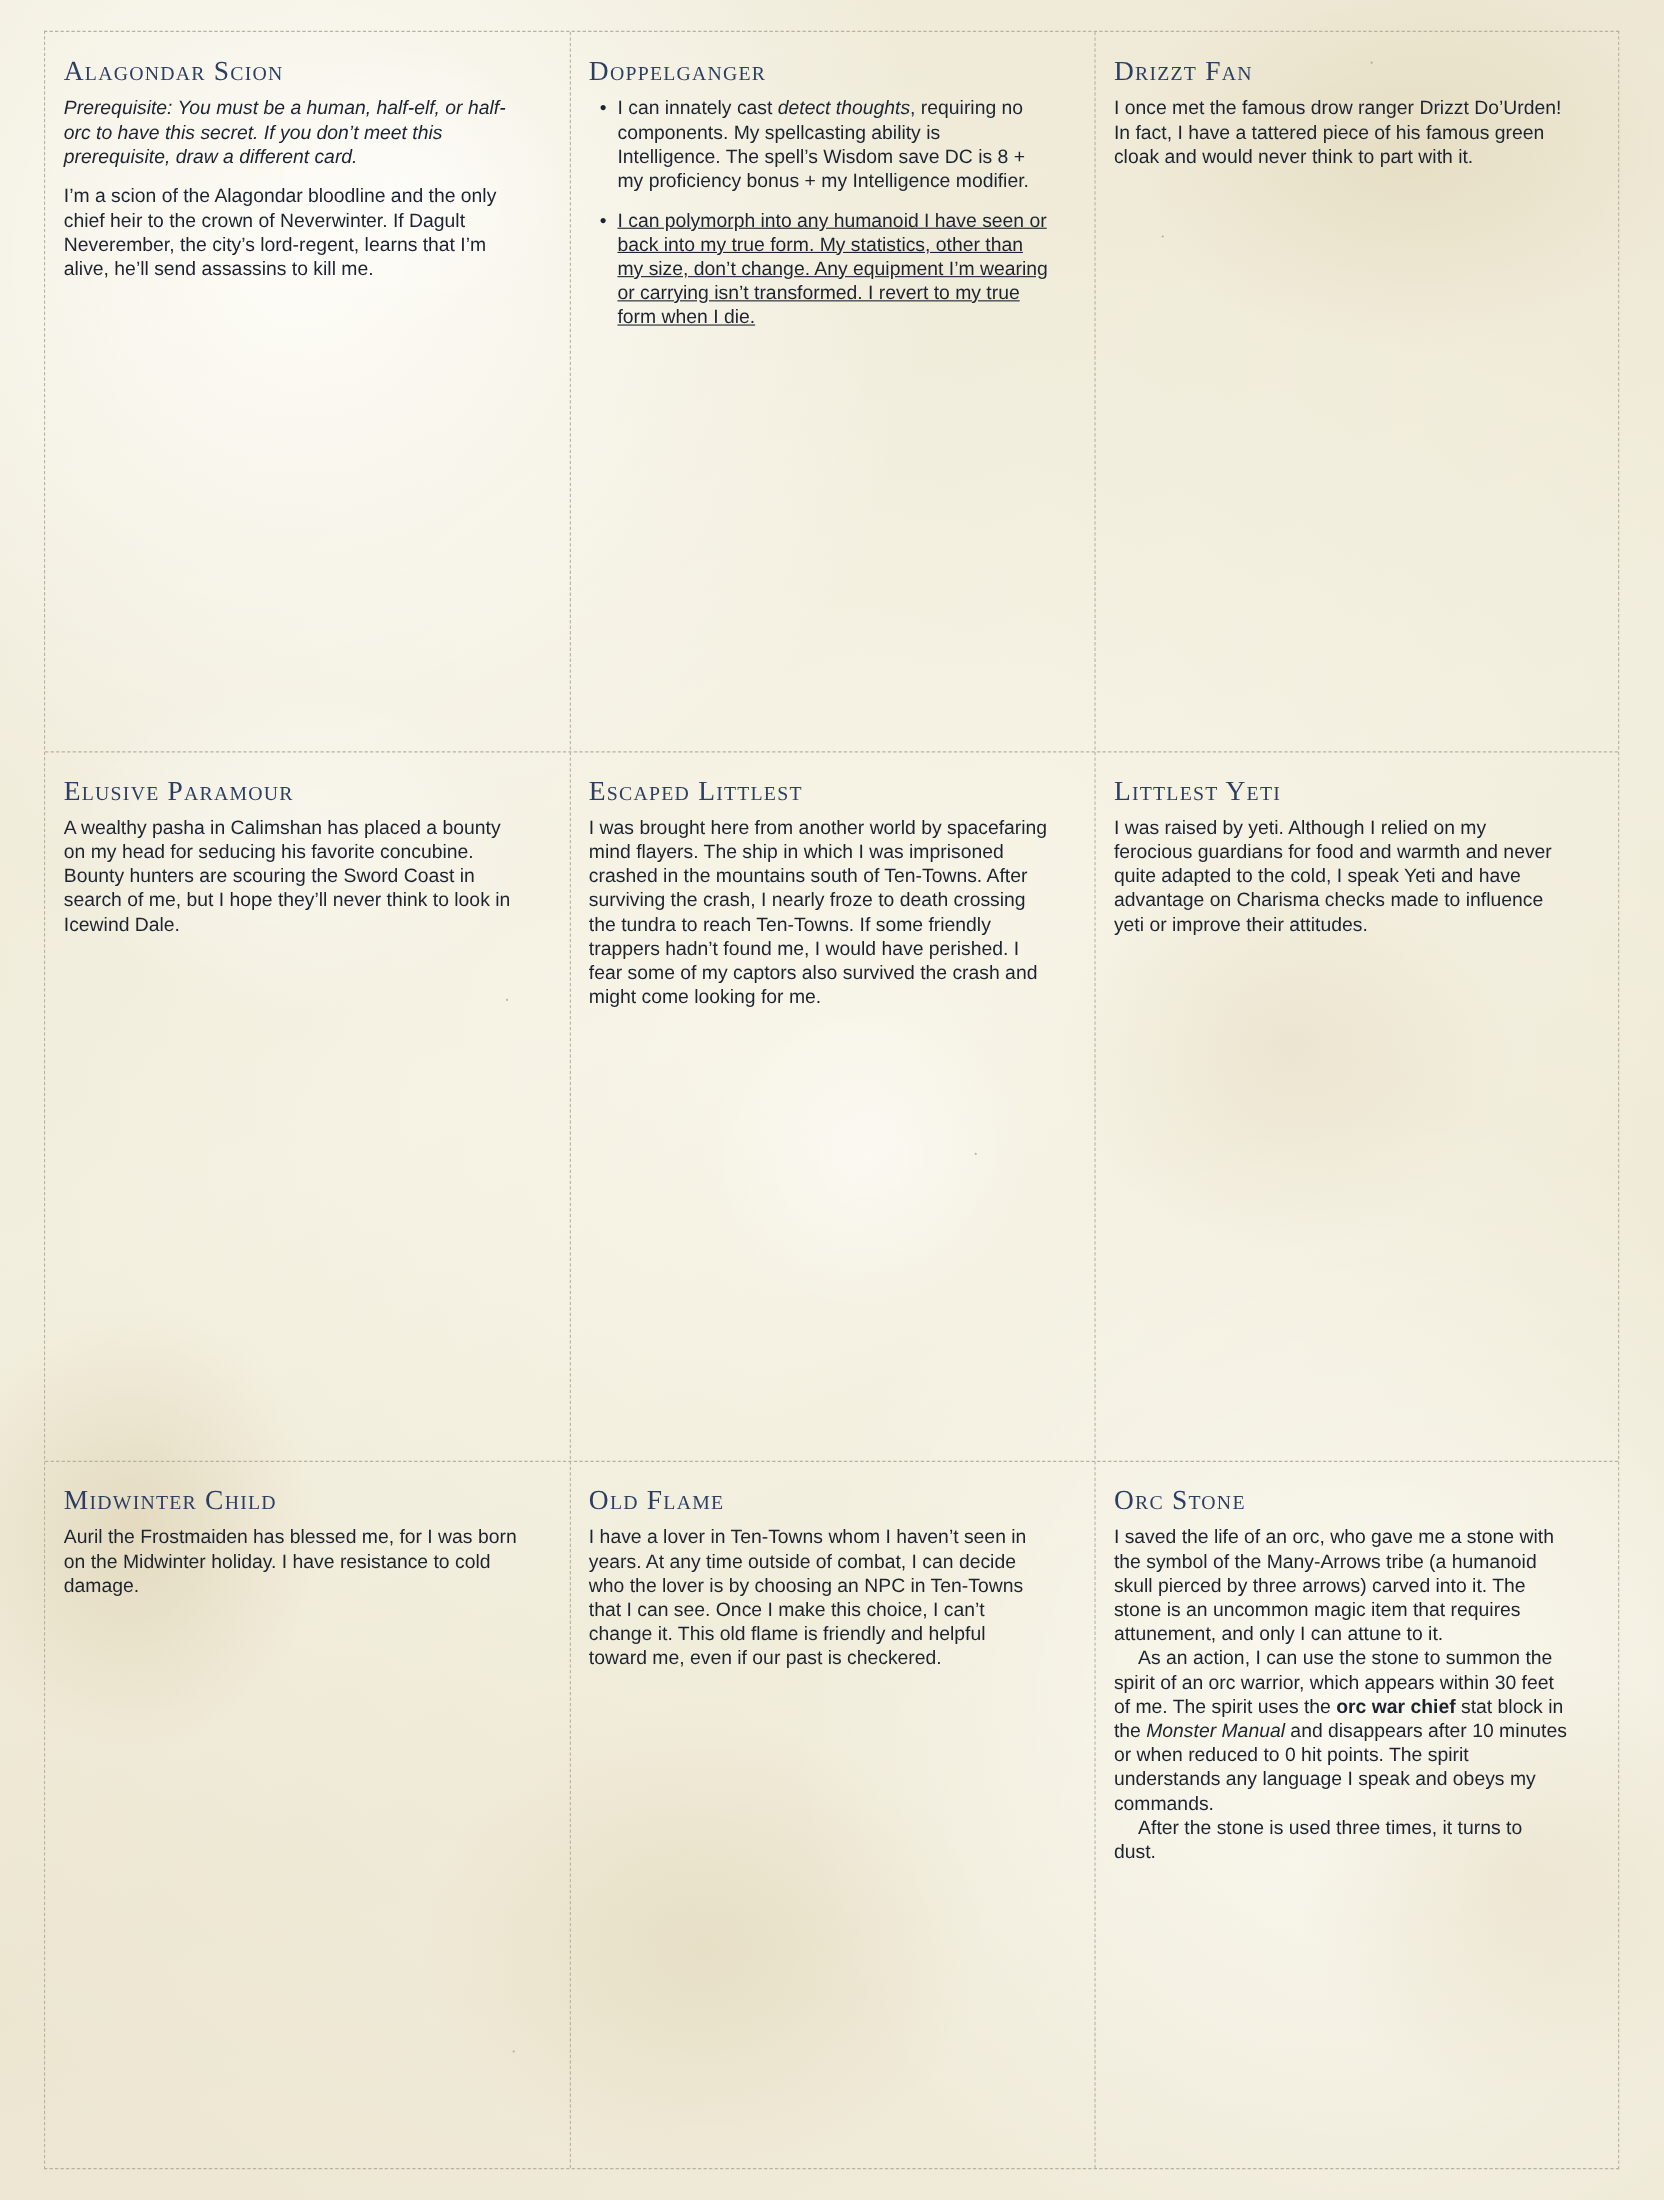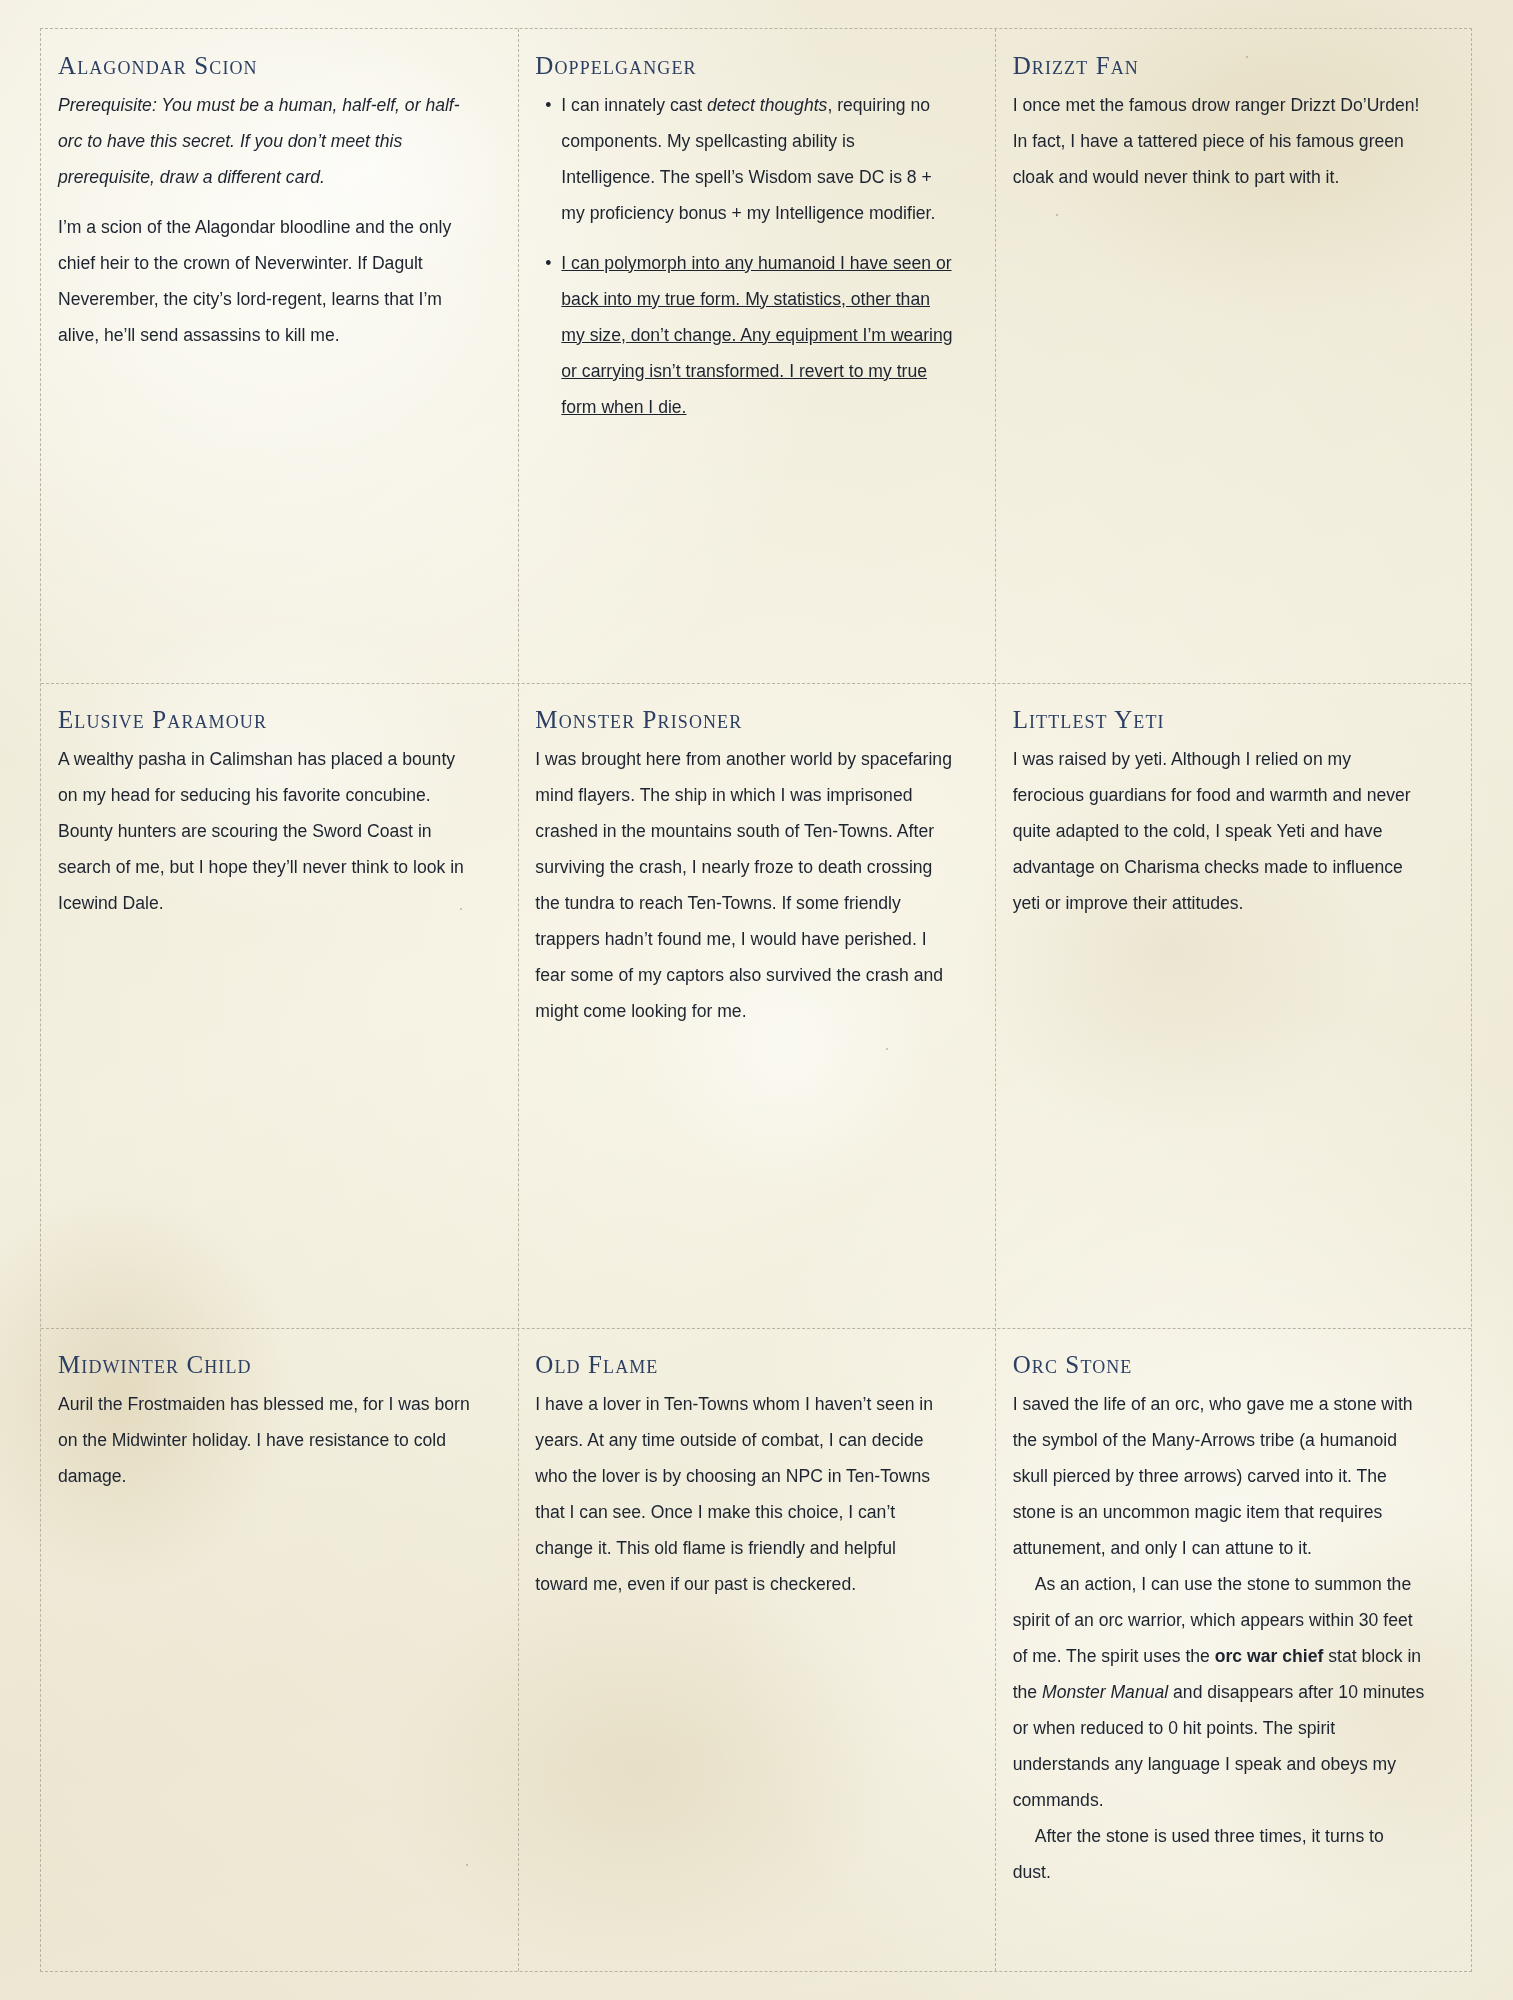--- a/index.html
+++ b/index.html
@@ -94,21 +94,21 @@
     letter-spacing: 1.1px;
     color: #2c3f63;
     margin: 0 0 6px 0;
     line-height: 1.15;
     white-space: pre-line;
   }
 
   .card-body {
     font-family: "Liberation Sans", sans-serif;
     font-size: 17.6px;
-    line-height: 36px;
+    line-height: 22px;
     color: #1d2430;
   }
   .card-body p {
     margin: 0 0 14px 0;
   }
   .card-body p.tight {
     margin: 0;
   }
   .card-body p.indent {
     margin: 0;
@@ -210,21 +210,21 @@
     </div>
 
     <div class="card">
       <div class="card-title">Elusive Paramour</div>
       <div class="card-body">
         <p class="tight">A wealthy pasha in Calimshan has placed a bounty on my head for seducing his favorite concubine. Bounty hunters are scouring the Sword Coast in search of me, but I hope they’ll never think to look in Icewind Dale.</p>
       </div>
     </div>
 
     <div class="card">
-      <div class="card-title">Monster Prisoner</div>
+      <div class="card-title">Escaped Littlest</div>
       <div class="card-body">
         <p class="tight">I was brought here from another world by spacefaring mind flayers. The ship in which I was imprisoned crashed in the mountains south of Ten-Towns. After surviving the crash, I nearly froze to death crossing the tundra to reach Ten-Towns. If some friendly trappers hadn’t found me, I would have perished. I fear some of my captors also survived the crash and might come looking for me.</p>
       </div>
     </div>
 
     <div class="card col3">
       <div class="card-title">Littlest Yeti</div>
       <div class="card-body">
         <p class="tight">I was raised by yeti. Although I relied on my ferocious guardians for food and warmth and never quite adapted to the cold, I speak Yeti and have advantage on Charisma checks made to influence yeti or improve their attitudes.</p>
       </div>

